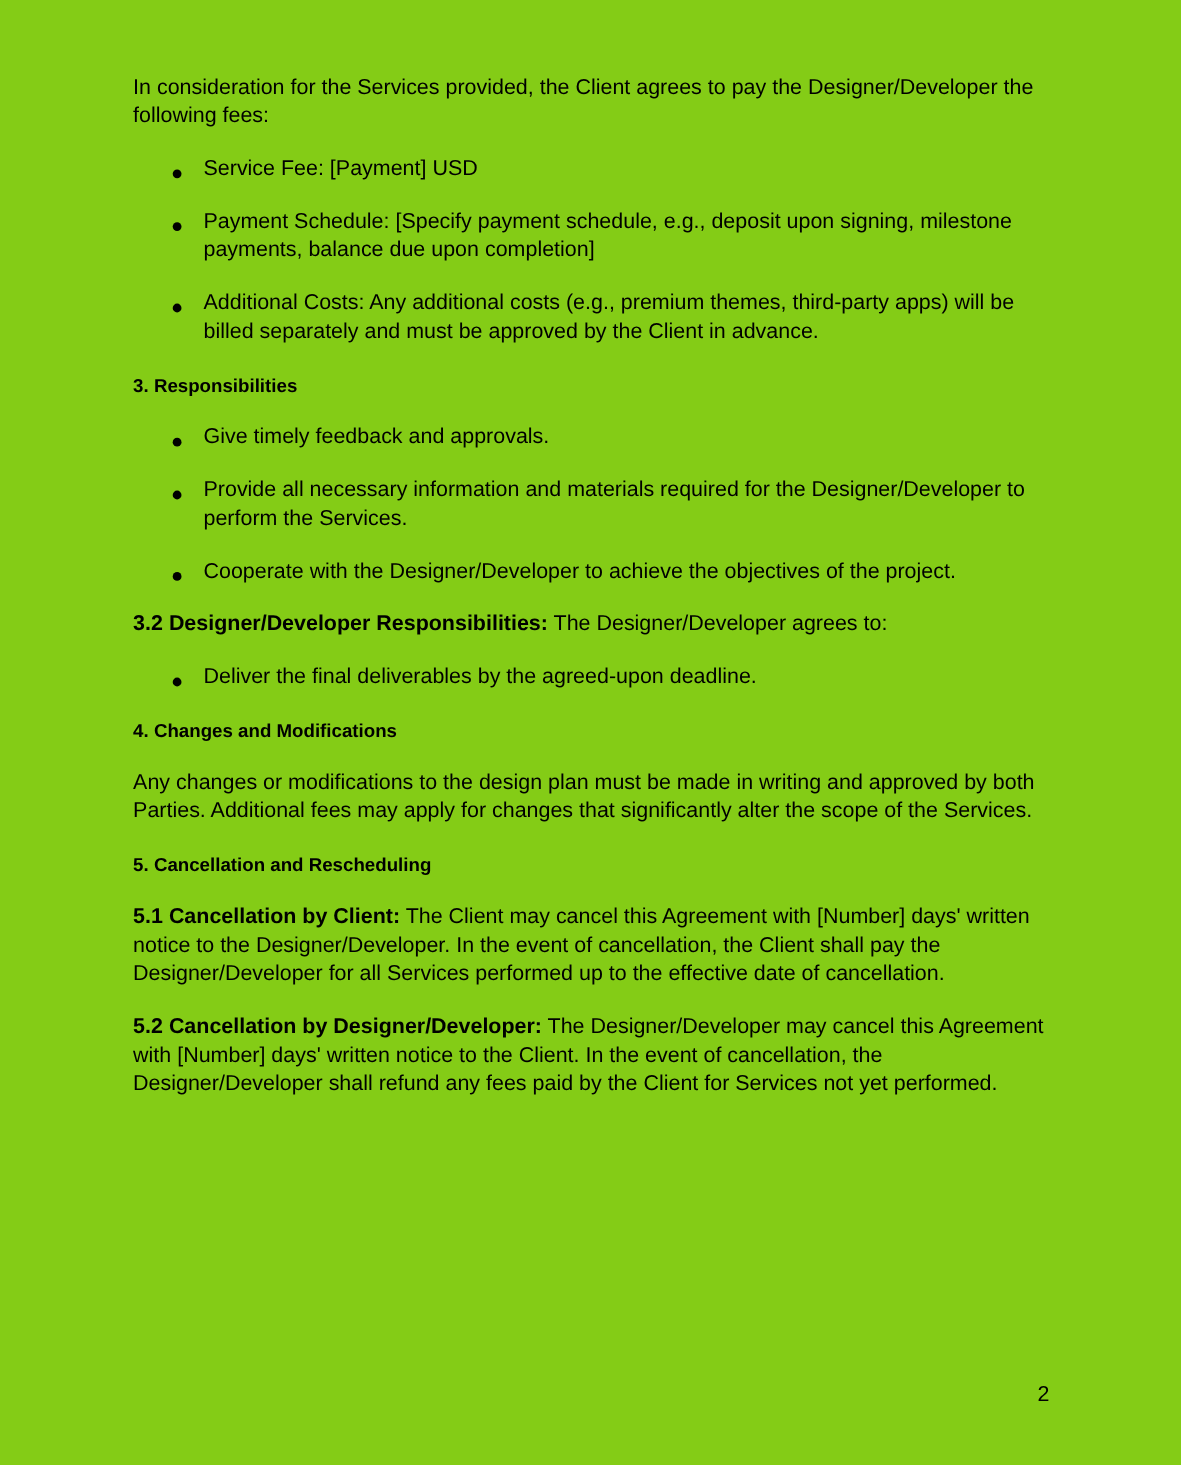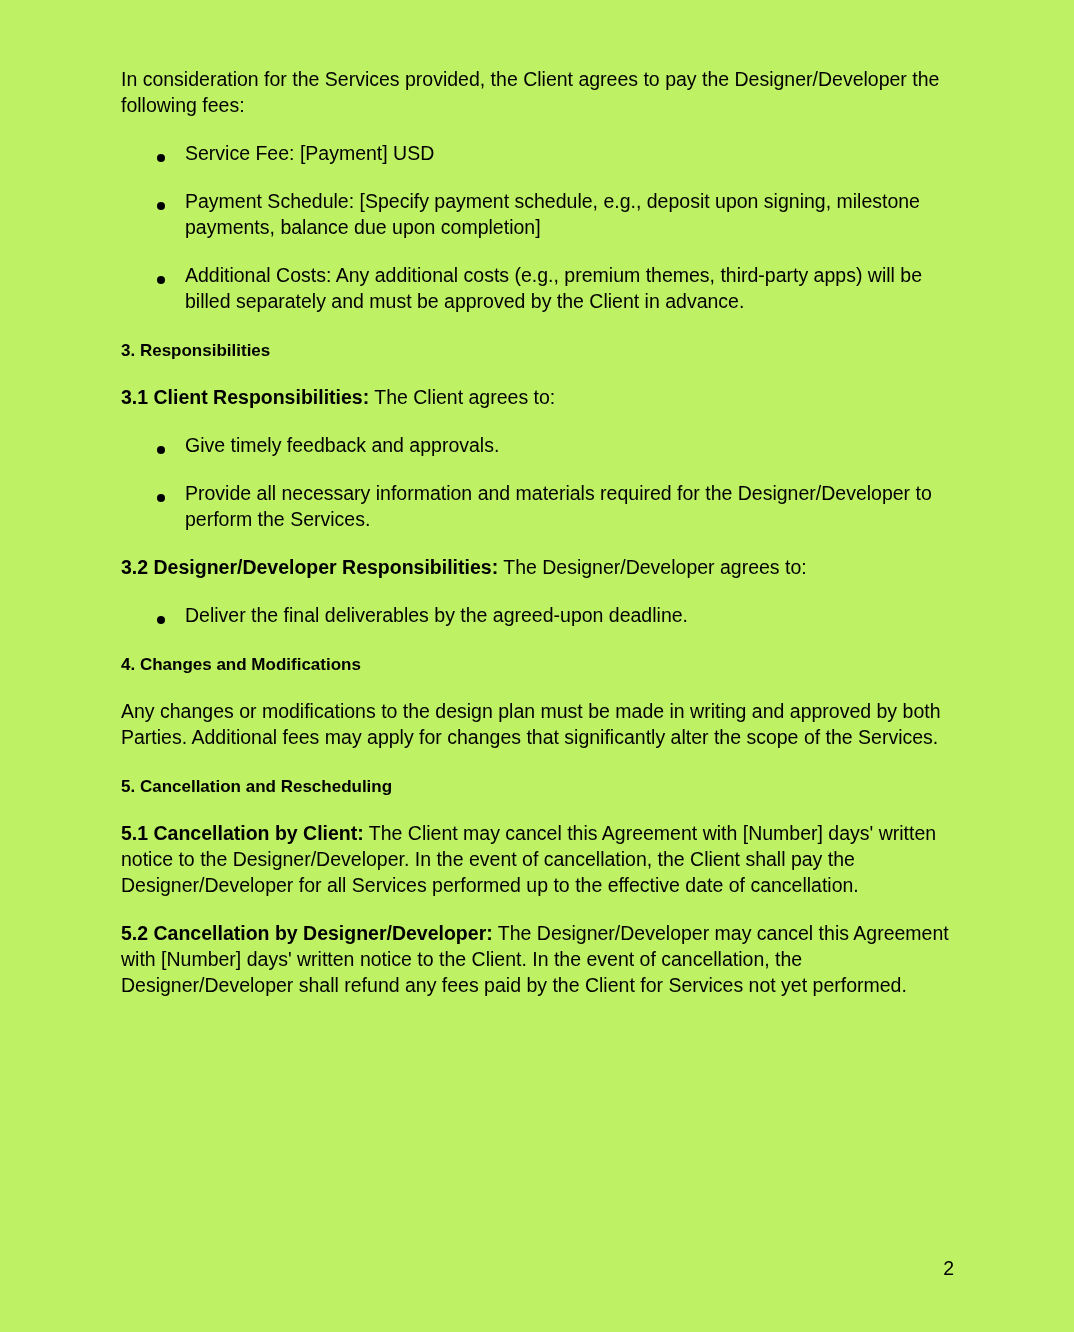--- a/index.html
+++ b/index.html
@@ -4,21 +4,21 @@
 <style>
   html, body {
     margin: 0;
     padding: 0;
     background: #ffffff;
   }
   .page {
     position: relative;
     width: 1074px;
     height: 1332px;
-    background: #bef264;
+    background: #84cc16;
     box-sizing: border-box;
     padding: 66px 120px 0 121px;
     font-family: "Liberation Sans", "DejaVu Sans", sans-serif;
     font-size: 19.5px;
     line-height: 26px;
     color: #000000;
     overflow: hidden;
   }
   p.body {
     margin: 0 0 22px 0;
@@ -70,25 +70,25 @@
   <p class="body">In consideration for the Services provided, the Client agrees to pay the Designer/Developer the following fees:</p>
 
   <ul class="bullets">
     <li>Service Fee: [Payment] USD</li>
     <li>Payment Schedule: [Specify payment schedule, e.g., deposit upon signing, milestone payments, balance due upon completion]</li>
     <li>Additional Costs: Any additional costs (e.g., premium themes, third-party apps) will be billed separately and must be approved by the Client in advance.</li>
   </ul>
 
   <h2 class="heading">3. Responsibilities</h2>
 
-  <p class="body"><span class="label">3.1 Client Responsibilities:</span> <span>The Client agrees to:</span></p>
 
   <ul class="bullets">
     <li>Give timely feedback and approvals.</li>
     <li>Provide all necessary information and materials required for the Designer/Developer to perform the Services.</li>
+    <li>Cooperate with the Designer/Developer to achieve the objectives of the project.</li>
   </ul>
 
   <p class="body"><span class="label">3.2 Designer/Developer Responsibilities:</span> <span>The Designer/Developer agrees to:</span></p>
 
   <ul class="bullets">
     <li>Deliver the final deliverables by the agreed-upon deadline.</li>
   </ul>
 
   <h2 class="heading">4. Changes and Modifications</h2>
 

